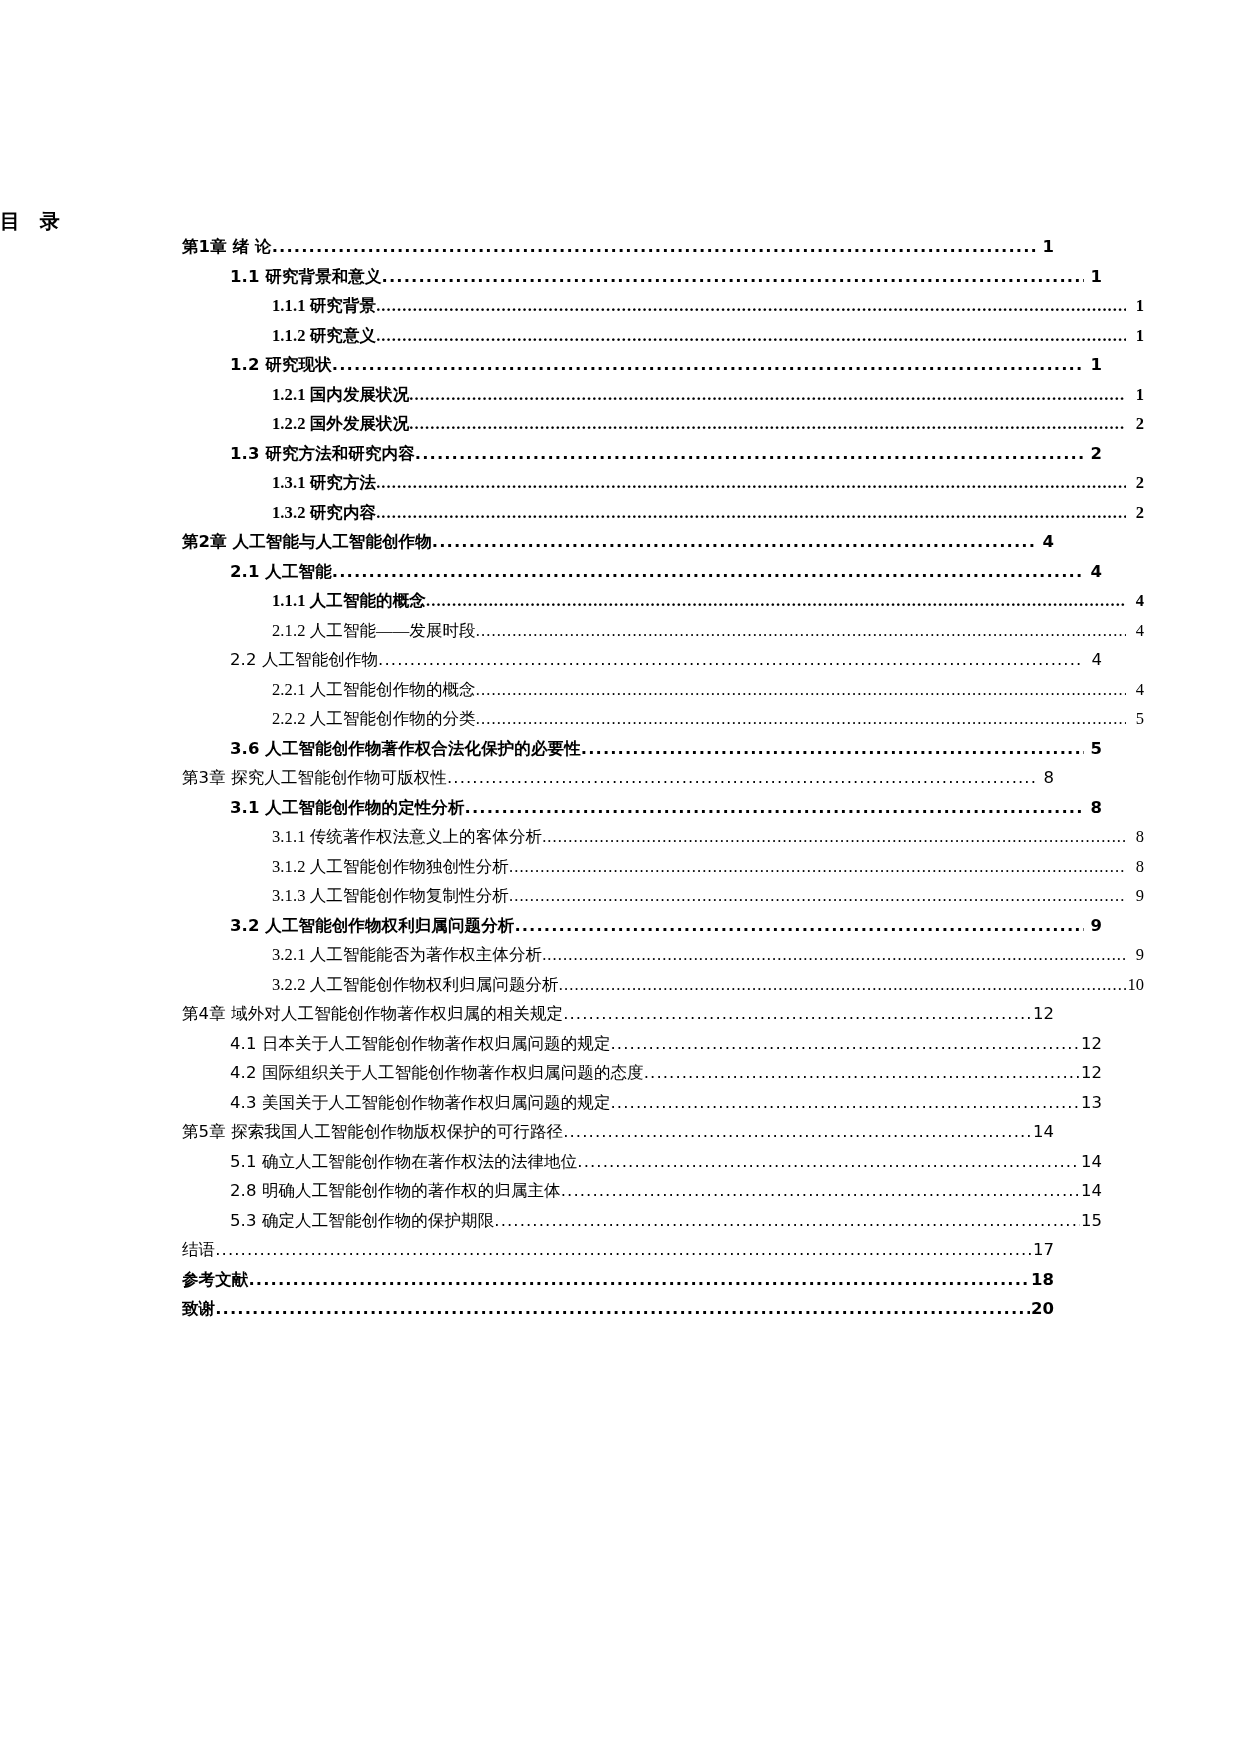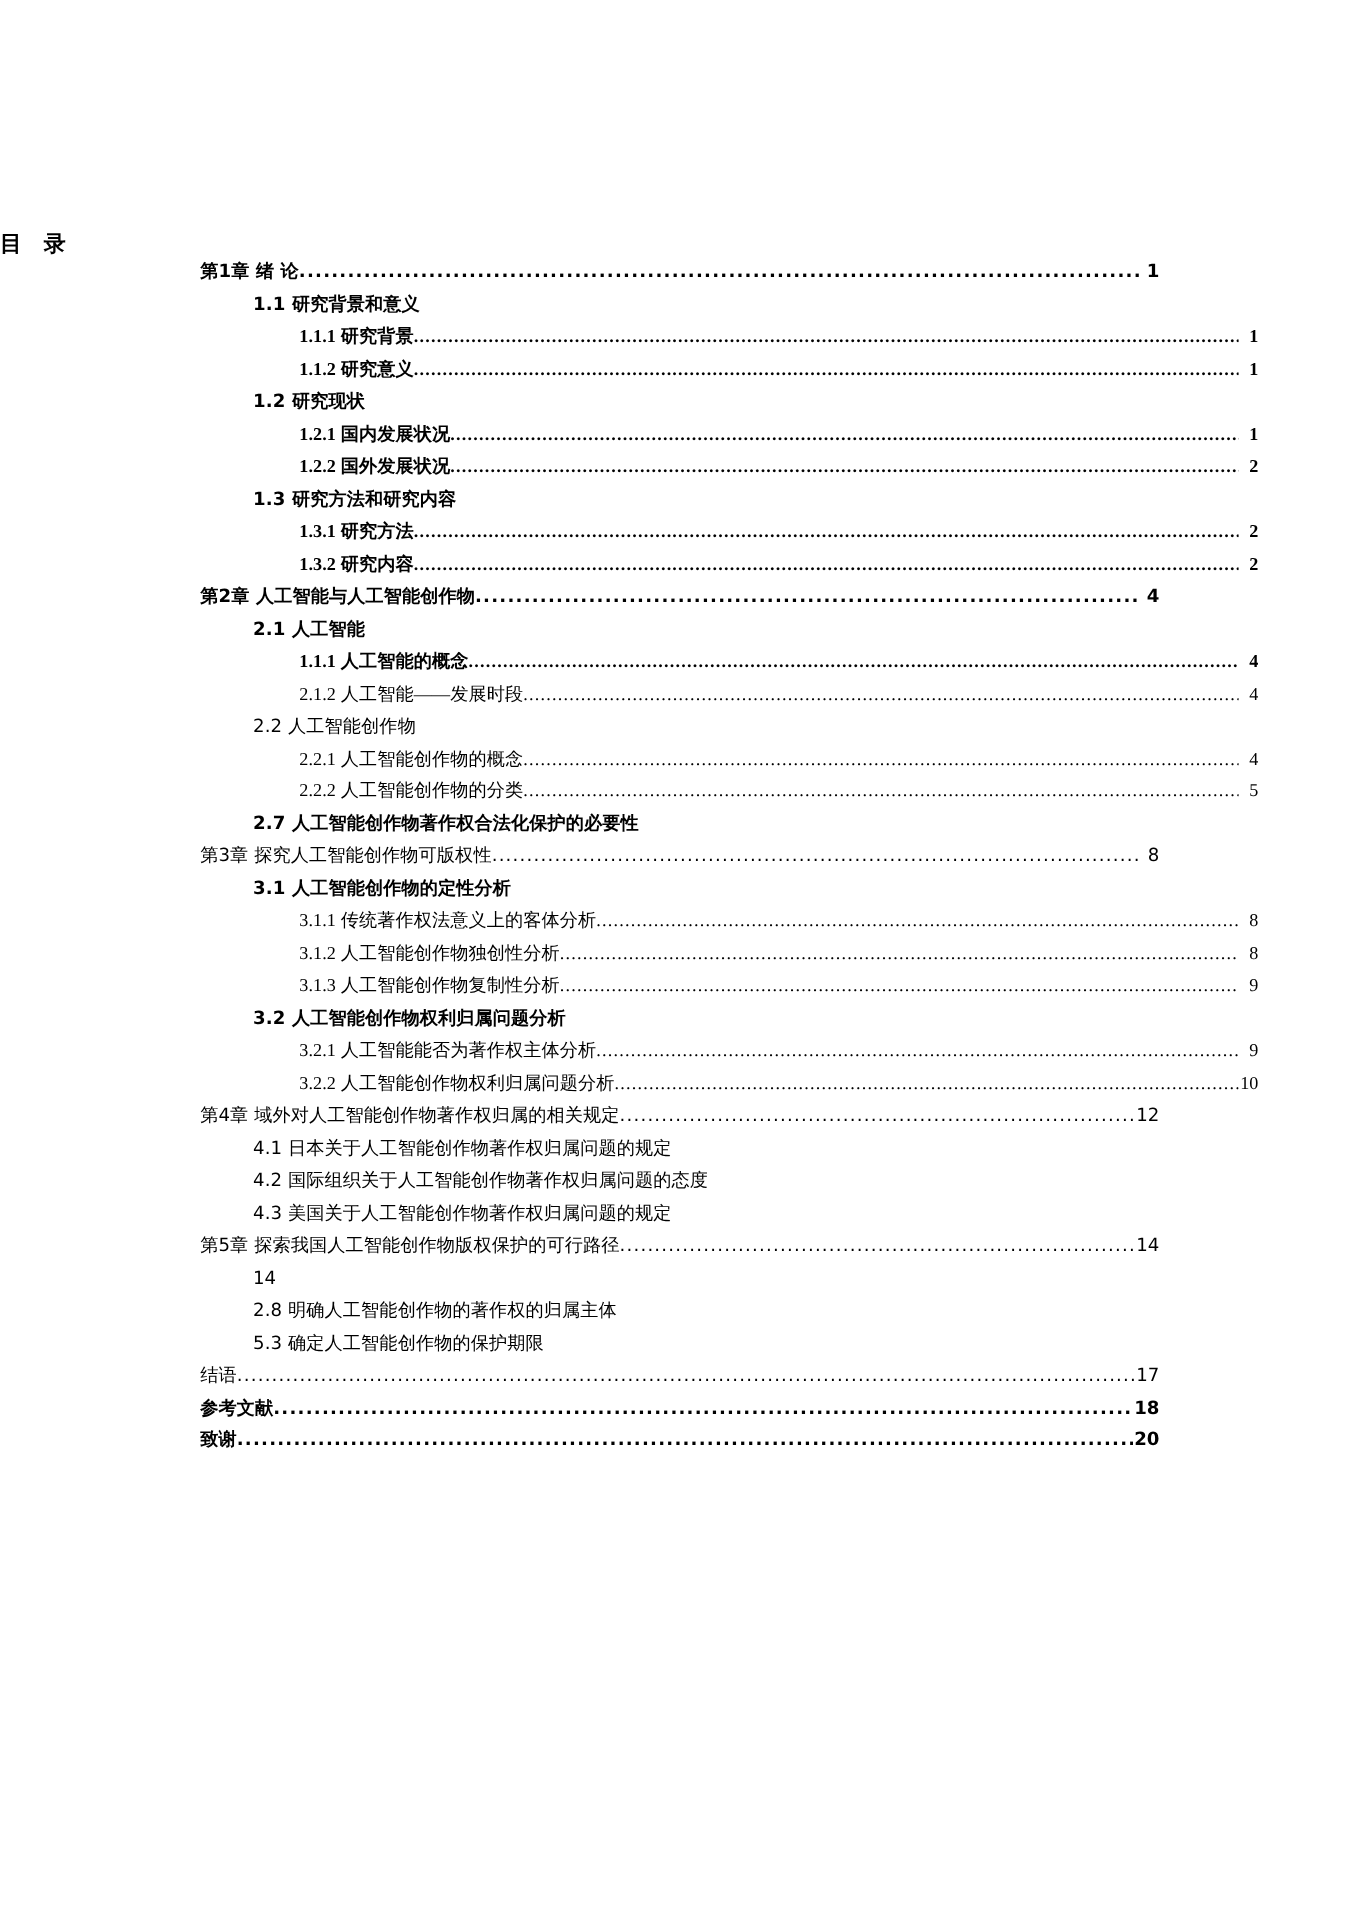--- a/index.html
+++ b/index.html
@@ -74,21 +74,21 @@
     white-space: nowrap;
   }
   .toc-row .pageno {
     flex: 0 0 auto;
     text-align: right;
     min-width: 17px;
     font-size: 16.5px;
   }
   
   .lvl1 { padding-left: 4px; }
-  .lvl2 { padding-left: 52px; flex-direction: column; }
+  .lvl2 { padding-left: 52px; }
   .lvl3 { padding-left: 94px; font-family: Liberation Serif, serif; }
   .lvl0 { padding-left: 4px; }
 </style>
 </head>
 <body>
 
 <div class="page">
 
   <div class="toc-title">目  录</div>
 
@@ -172,21 +172,21 @@
         <span class="label">2.2.1 人工智能创作物的概念</span>
         <span class="leader"></span>
         <span class="pageno">4</span>
       </div>
       <div class="toc-row lvl3">
         <span class="label">2.2.2 人工智能创作物的分类</span>
         <span class="leader"></span>
         <span class="pageno">5</span>
       </div>
       <div class="toc-row lvl2 bold">
-        <span class="label">2.7 人工智能创作物著作权合法化保护的必要性</span>
+        <span class="label">3.6 人工智能创作物著作权合法化保护的必要性</span>
         <span class="leader"></span>
         <span class="pageno">5</span>
       </div>
       <div class="toc-row lvl1">
         <span class="label">第3章  探究人工智能创作物可版权性</span>
         <span class="leader"></span>
         <span class="pageno">8</span>
       </div>
       <div class="toc-row lvl2 bold">
         <span class="label">3.1 人工智能创作物的定性分析</span>
@@ -242,20 +242,21 @@
         <span class="label">4.3 美国关于人工智能创作物著作权归属问题的规定</span>
         <span class="leader"></span>
         <span class="pageno">13</span>
       </div>
       <div class="toc-row lvl1">
         <span class="label">第5章  探索我国人工智能创作物版权保护的可行路径</span>
         <span class="leader"></span>
         <span class="pageno">14</span>
       </div>
       <div class="toc-row lvl2">
+        <span class="label">5.1 确立人工智能创作物在著作权法的法律地位</span>
         <span class="leader"></span>
         <span class="pageno">14</span>
       </div>
       <div class="toc-row lvl2">
         <span class="label">2.8 明确人工智能创作物的著作权的归属主体</span>
         <span class="leader"></span>
         <span class="pageno">14</span>
       </div>
       <div class="toc-row lvl2">
         <span class="label">5.3 确定人工智能创作物的保护期限</span>

